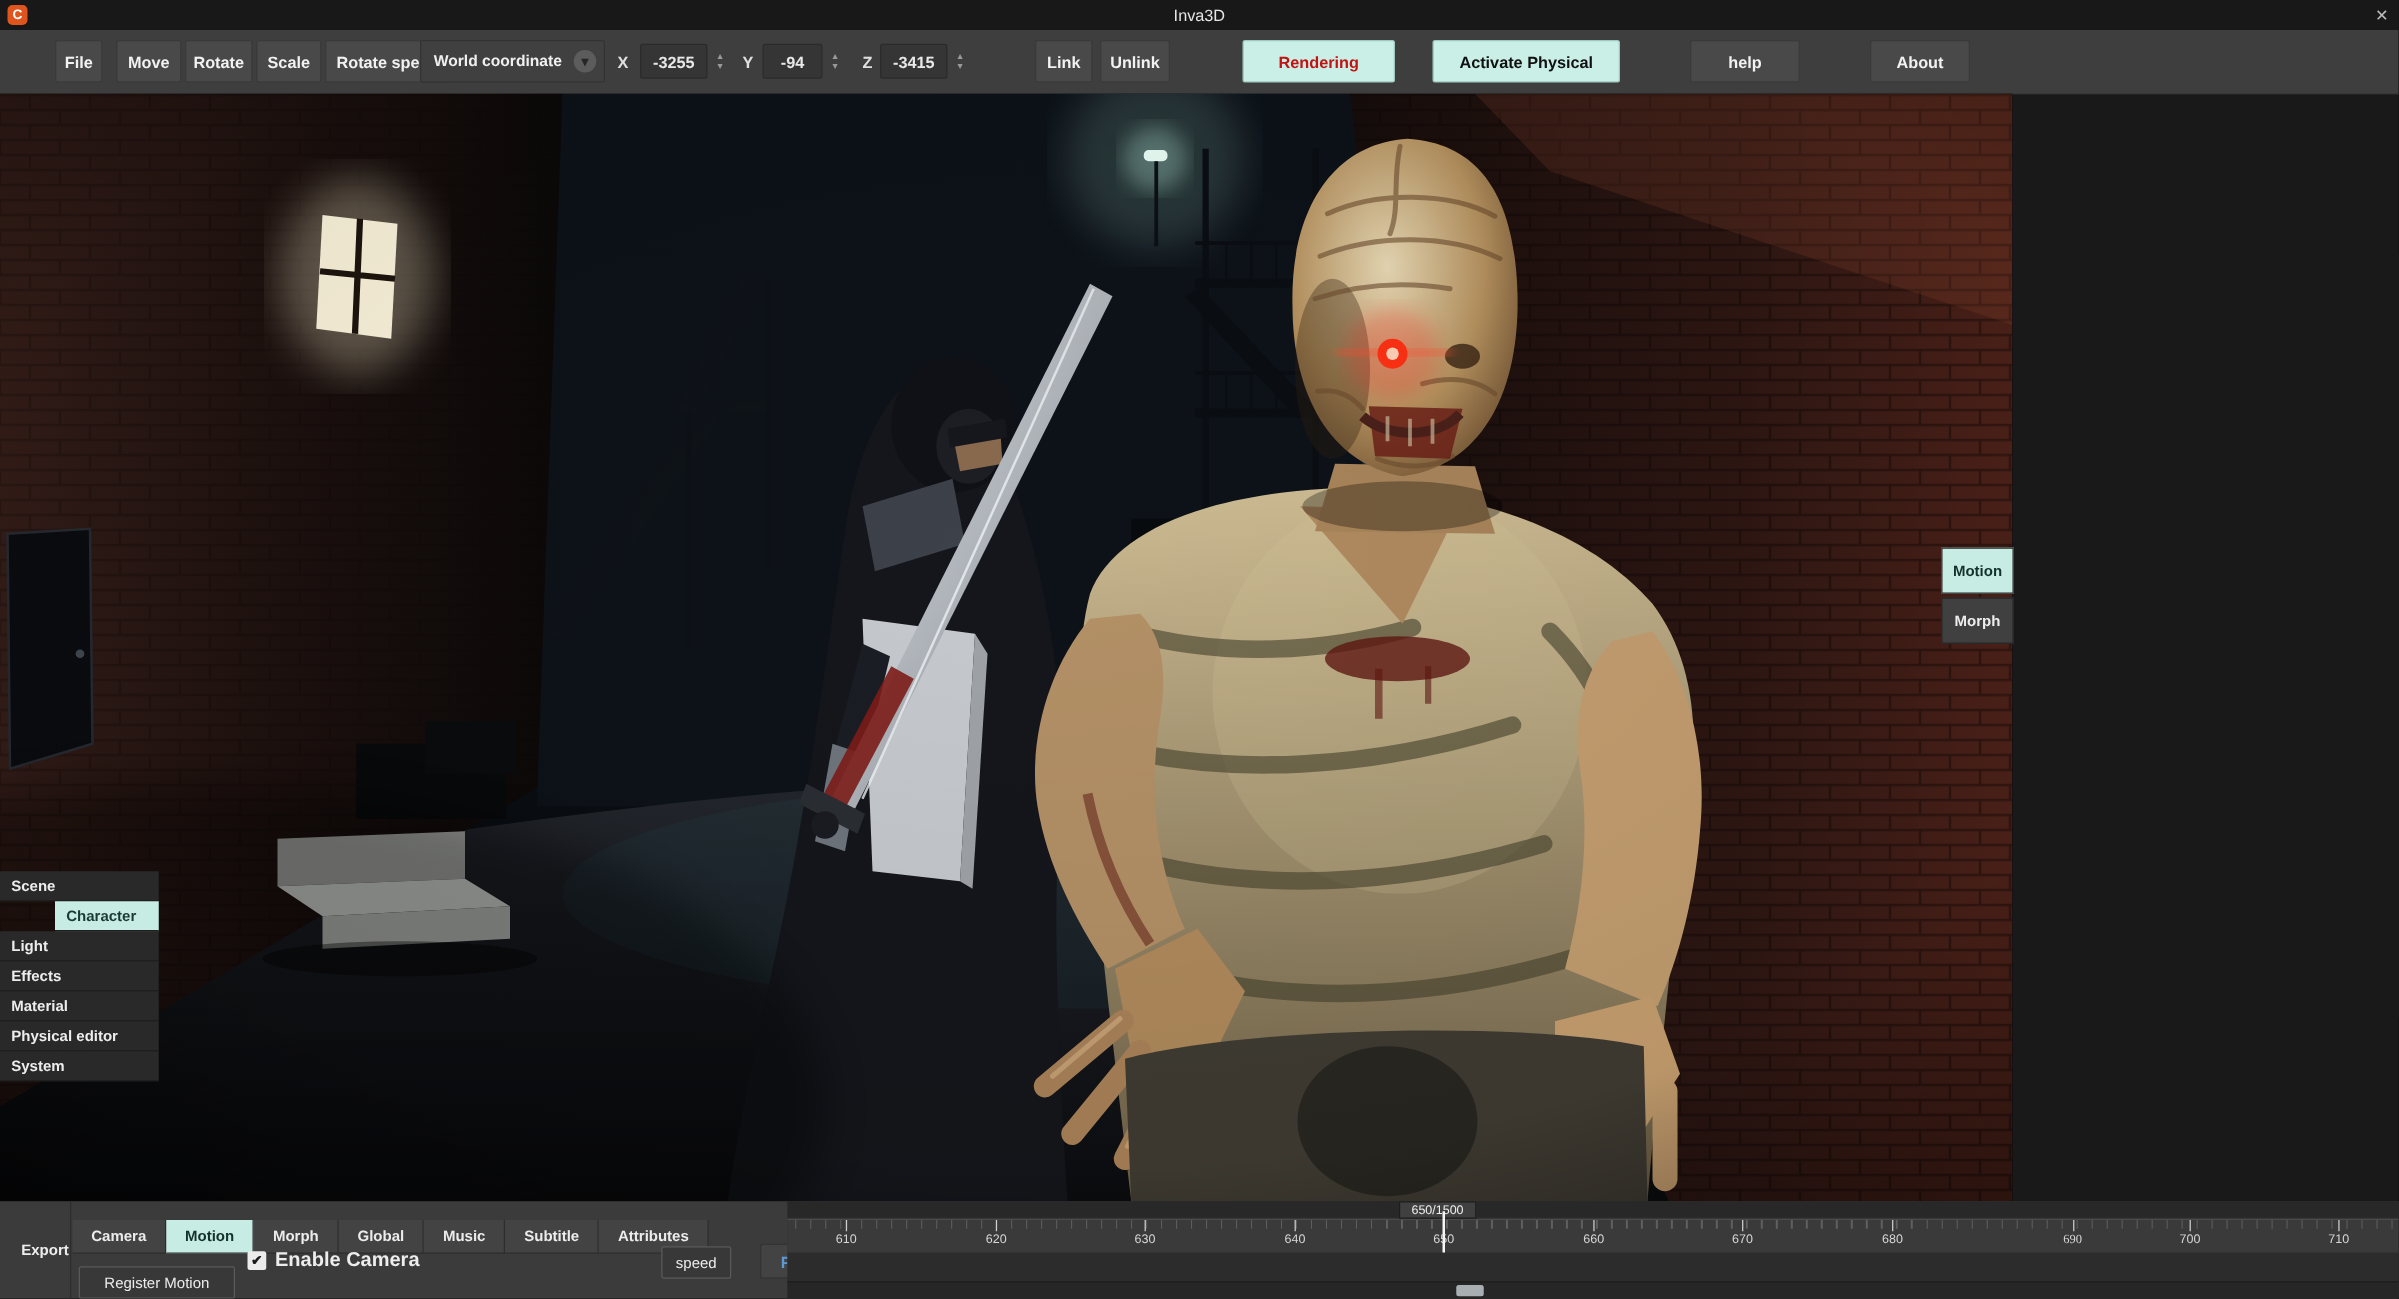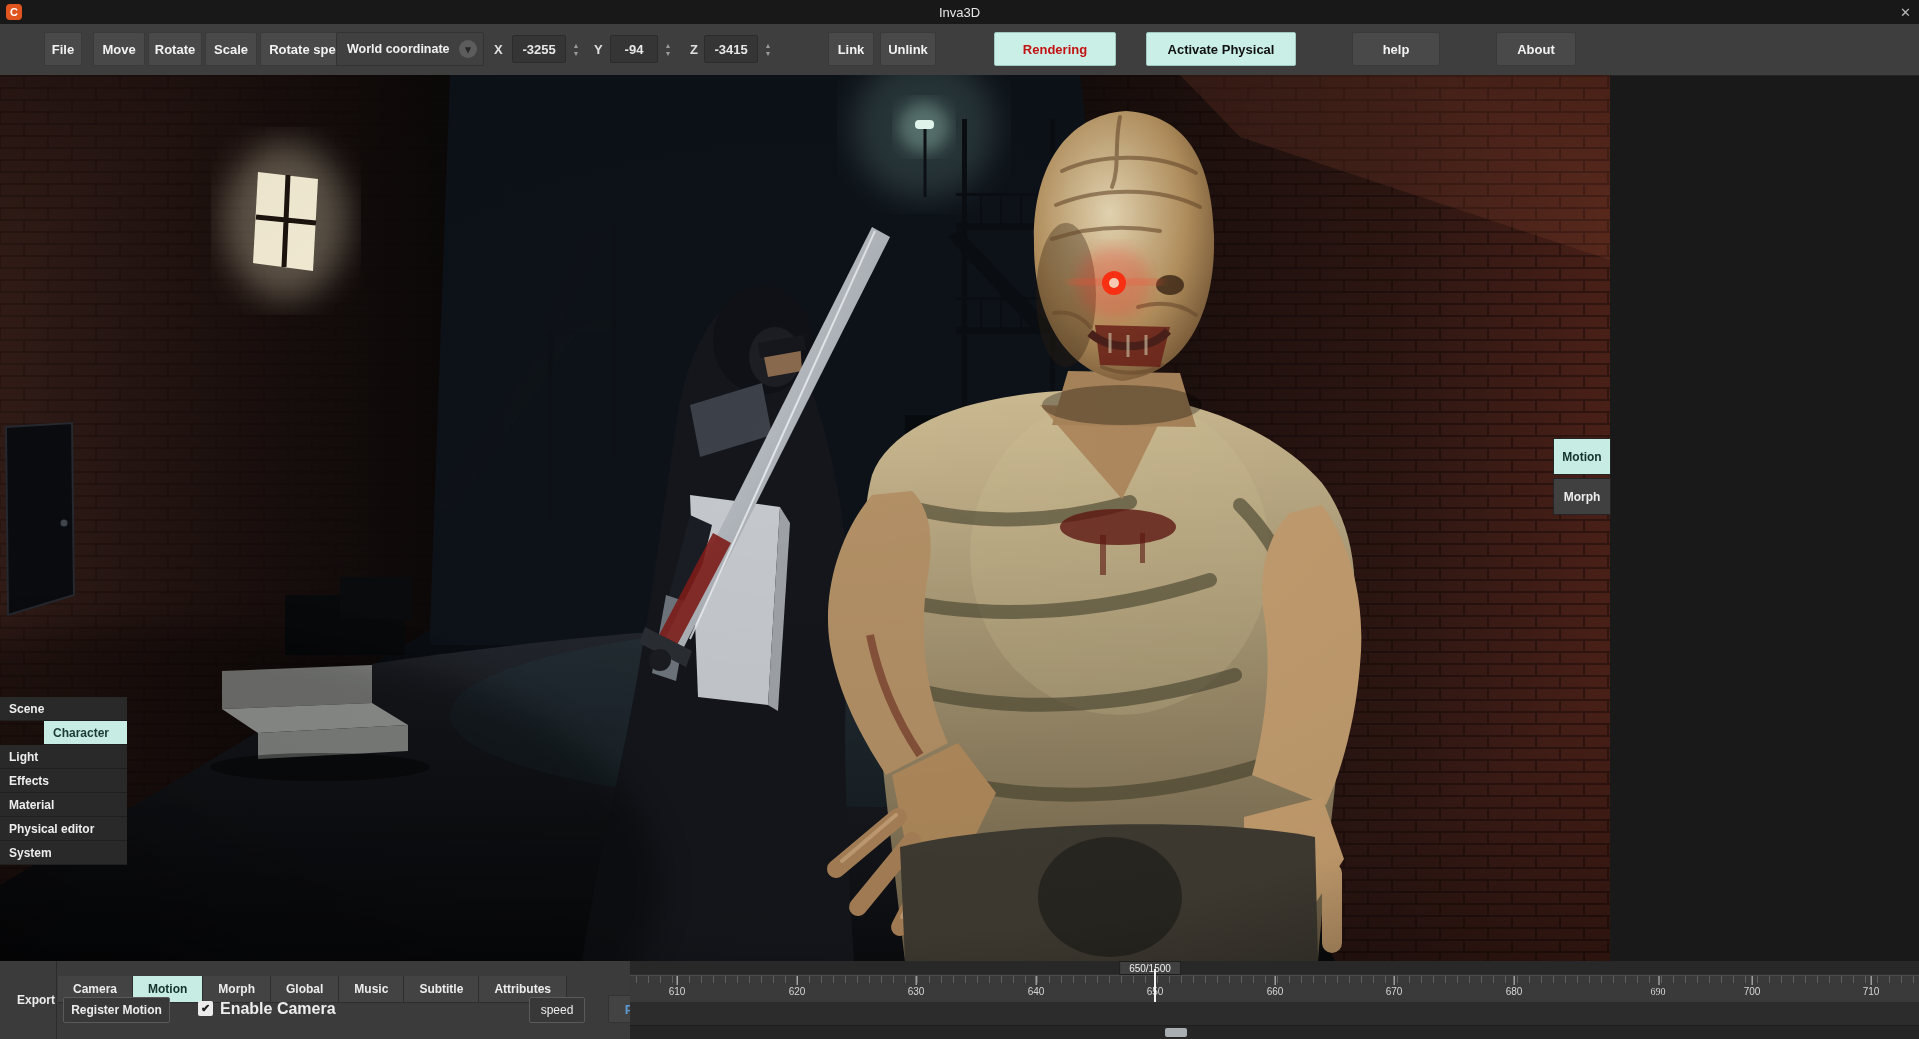--- a/index.html
+++ b/index.html
@@ -362,21 +362,21 @@
     <div class="tabs">
       <div class="tab">Camera</div>
       <div class="tab selected">Motion</div>
       <div class="tab">Morph</div>
       <div class="tab">Global</div>
       <div class="tab">Music</div>
       <div class="tab">Subtitle</div>
       <div class="tab">Attributes</div>
     </div>
 
-    <div class="small-btn" style="left:63px;top:36px;width:107px;height:26px;font-weight:bold;">Register Motion</div>
+    <div class="small-btn" style="left:63px;top:52px;width:125px;height:26px;">Register Motion</div>
     <span class="checkbox">
         <span>✔</span>
       </span>
     <span class="cb-label">Enable Camera</span>
     <div class="small-btn" style="left:529px;top:36px;width:56px;height:26px;">speed</div>
     <div class="play-btn">Play</div>
     <div class="pause-btn">Pause</div>
 
     <div class="timeline">
       <div class="tl-top"></div>

